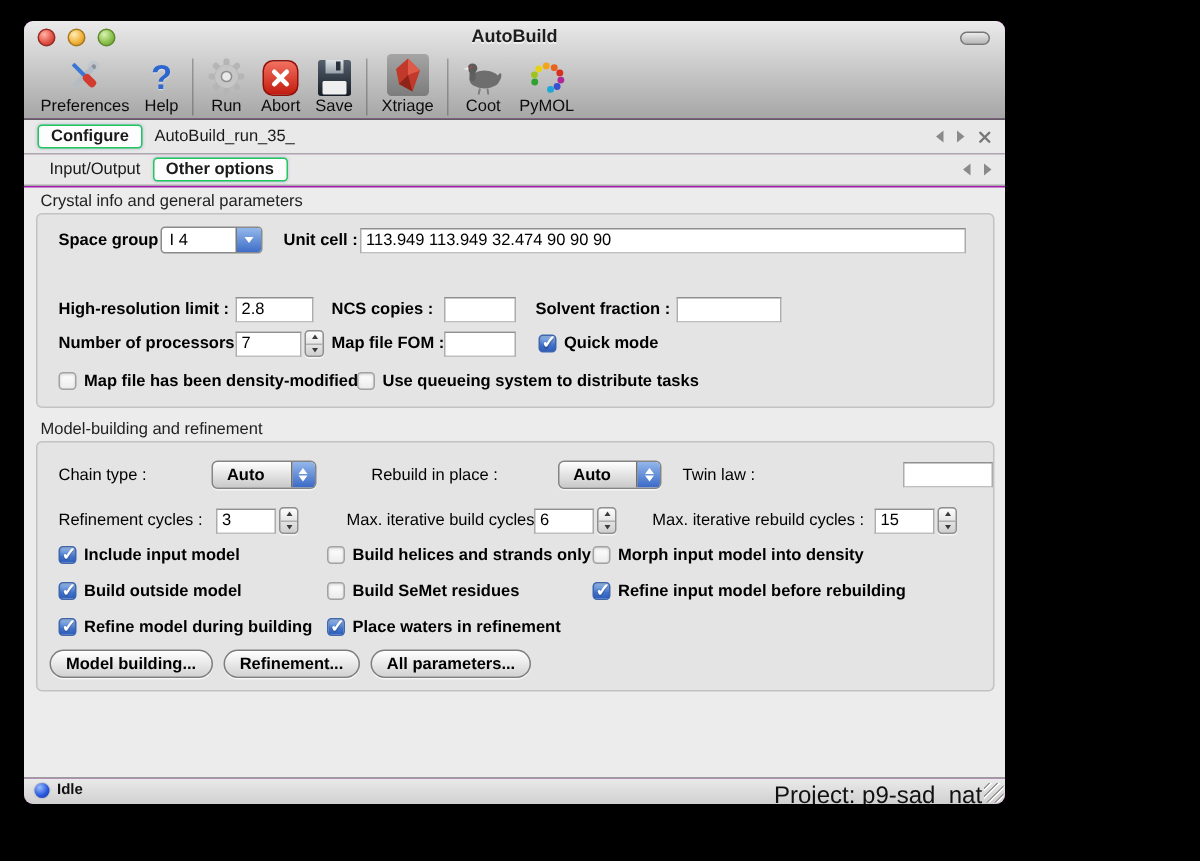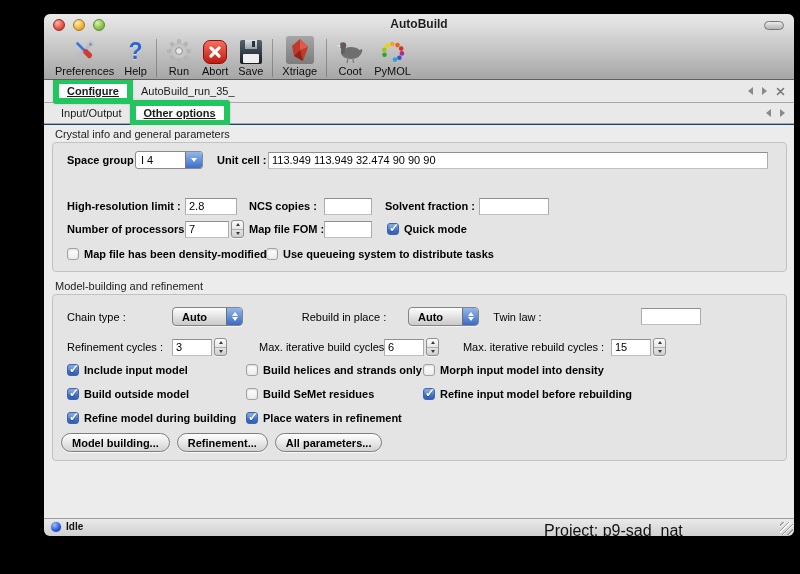--- a/index.html
+++ b/index.html
@@ -1,20 +1,20 @@
 <!DOCTYPE html>
 <html><head>
 <meta charset="utf-8">
 <style>
   * { margin:0; padding:0; box-sizing:border-box; }
   html,body { background:#000; }
   .screen { position:relative; width:800px; height:574px; background:#000; overflow:hidden;
             font-family:"Liberation Sans",sans-serif; }
-  .window { position:absolute; left:44px; top:14px; width:750px; height:522px;
-            background:#0c4a6e; border-radius:6px; overflow:hidden;
+  .window { position:absolute; left:16px; top:14px; width:654px; height:522px;
+            background:#a21caf; border-radius:6px; overflow:hidden;
             box-shadow:0 12px 30px rgba(0,0,0,.65); }
 
   
   .header { height:66px; background:linear-gradient(#EAEAEA,#A6A6A6); border-bottom:1px solid #5E5E5E; position:relative; }
   .titlebar { height:22px; position:relative; }
   .lights { position:absolute; left:9px; top:5px; display:flex; gap:8px; }
   .light { width:12px; height:12px; border-radius:50%; }
   .light.red    { background:radial-gradient(circle at 35% 30%, #FFB3A7, #E4574A 55%, #A93026); border:1px solid #992A21;}
   .light.yellow { background:radial-gradient(circle at 35% 30%, #FFEBB8, #F2B53E 55%, #C5881E); border:1px solid #A8781C;}
   .light.green  { background:radial-gradient(circle at 35% 30%, #D9F2B4, #8FC34F 55%, #679732); border:1px solid #5E8A2B;}
@@ -34,39 +34,39 @@
   .floppy .shutter { position:absolute; top:0; left:5px; width:12px; height:9px; background:linear-gradient(#DFE4E8,#98A1AA); }
   .floppy .slot { position:absolute; top:1px; right:7px; width:3px; height:6px; background:#28303A; }
   .floppy .label { position:absolute; bottom:1px; left:3px; width:16px; height:9px; background:#EFEFEF; border-radius:1px; }
   .xtriage-bg { width:28px; height:28px; border-radius:3px; background:linear-gradient(#A5A5A5,#7C7C7C);
                 display:flex; align-items:center; justify-content:center; }
 
   
   .tabrow { height:23px; background:#E9E9E9; border-bottom:1px solid #A9A9A9; display:flex; align-items:center; padding:0 9px; }
   .tabrow.sub { height:21px; }
   .tab { font-size:11px; color:#1a1a1a; padding:1px 8px; white-space:nowrap; }
-  .tab.selected { background:#FDFDFD; border:6px solid #22c55e; border-radius:3px; font-weight:bold; box-shadow:0 0 2px rgba(120,150,190,.5);text-decoration:underline; }
+  .tab.selected { background:#FDFDFD; border:1px solid #22c55e; border-radius:3px; font-weight:bold; box-shadow:0 0 2px rgba(120,150,190,.5); }
   .tabnav { margin-left:auto; display:flex; align-items:center; gap:9px; }
   .arr-l { width:0; height:0; border-top:4px solid transparent; border-bottom:4px solid transparent; border-right:5px solid #8a8a8a; }
   .arr-r { width:0; height:0; border-top:4px solid transparent; border-bottom:4px solid transparent; border-left:5px solid #8a8a8a; }
 
   
   .content { position:absolute; top:111px; bottom:18px; left:0; right:0; background:#ECECEC; overflow:hidden; }
   .secl { font-size:11px; color:#222; margin:3px 0 2px 11px; }
   .gbox { margin:0 7px 0 8px; background:#E4E4E4; border:1px solid #C2C2C2; border-radius:4px; padding-bottom:8px; }
   .row { display:flex; align-items:center; padding-left:14px; height:18px; }
   .lbl { font-size:11px; color:#000; white-space:nowrap; }
   .b { font-weight:bold; }
   .tf { height:17px; border:1px solid; border-color:#8F8F8F #ACACAC #BFBFBF; background:#fff;
         font:11px "Liberation Sans",sans-serif; padding:0 3px; color:#000; }
   
   .l-sg { width:68px; }  .l-uc { width:47px; margin-left:14px; }
   .l1c  { width:118px; } .l-ncs { width:75px; margin-left:12px; } .l-sol { width:94px; margin-left:13px; }
   .l-fom { width:75px; margin-left:5px; }
-  .l-ct { width:105px; } .l-rip { width:128px; margin-left:37px;text-align:center; } .l-tw { width:55px; margin-left:11px;text-align:center; }
+  .l-ct { width:105px; } .l-rip { width:128px; margin-left:37px; } .l-tw { width:55px; margin-left:11px;text-align:center; }
   .l-rc { width:105px; } .l-bc { width:125px; margin-left:32px; } .l-rbc { width:155px; margin-left:17px;text-align:center; }
 
   
   .combo { display:flex; width:68px; height:18px; border:1px solid #8a8a8a; border-radius:3px; overflow:hidden; background:#fff; }
   .combo .val { flex:1; font-size:11px; padding:2px 0 0 5px; color:#000; }
   .combo .btn { width:17px; background:linear-gradient(#93B7EB,#3E6EC8); border-left:1px solid #777;
                 display:flex; align-items:center; justify-content:center; }
   .tri-dn { width:0; height:0; border-left:3.5px solid transparent; border-right:3.5px solid transparent; border-top:4.5px solid #fff; }
   
   .popup { display:flex; width:71px; height:19px; border:1px solid #848484; border-radius:4px; overflow:hidden;

